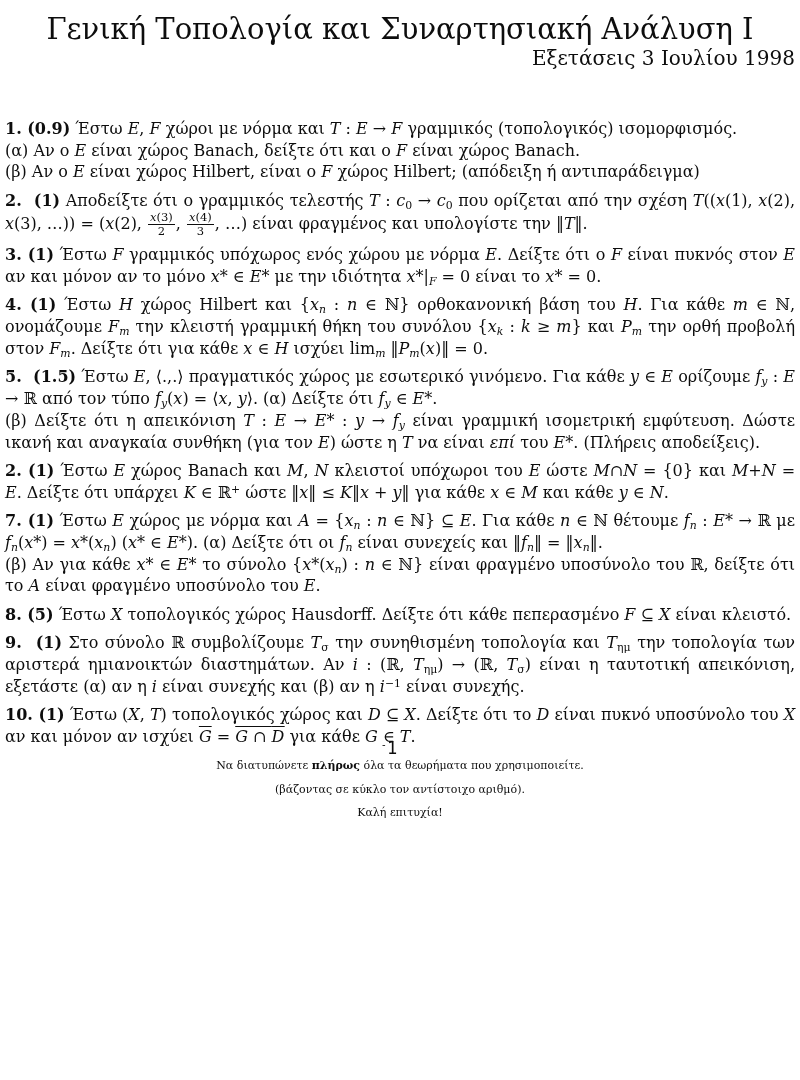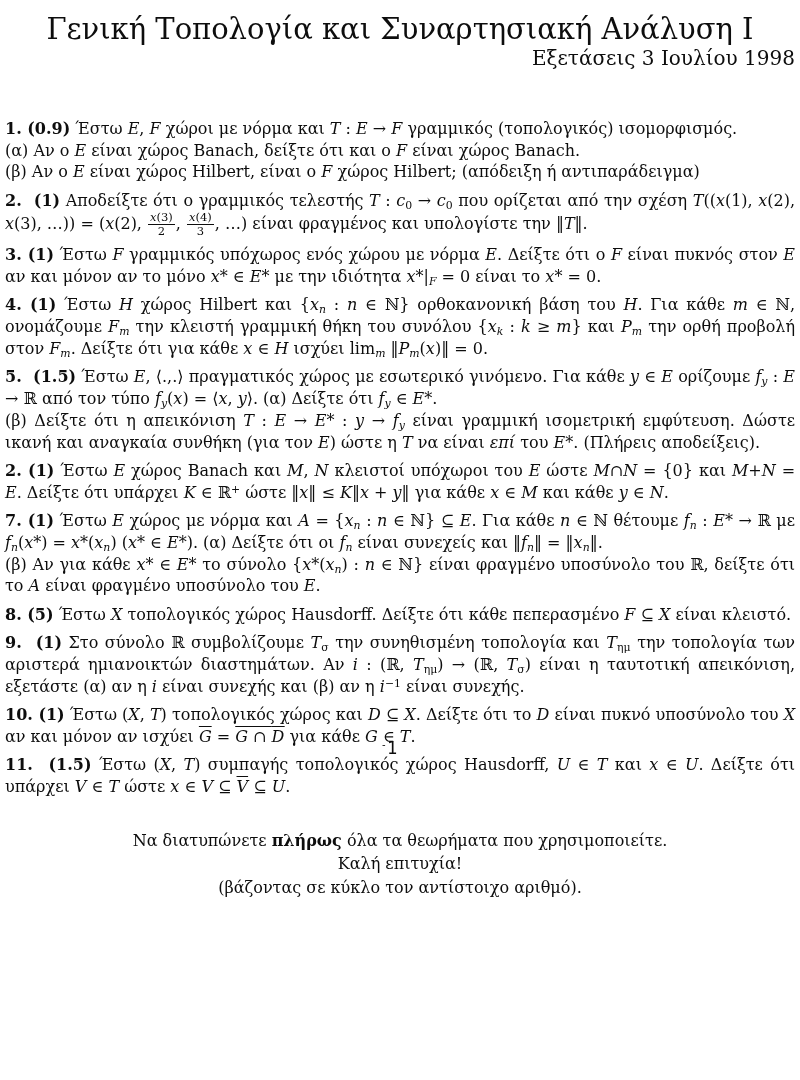--- a/index.html
+++ b/index.html
@@ -52,23 +52,23 @@
     font-size: 0.72em;
     line-height: 1.1;
     margin: 0 1px;
   }
   .fr > span:first-child {
     border-bottom: 1px solid #0d0d0d;
     padding: 0 2px;
   }
   .ov { text-decoration: overline; }
   .footer {
-    margin-top: 31px;
+    margin-top: 6px;
     text-align: center;
-    font-size: 16px;
+    font-size: 11px;
     line-height: 23.5px;
   }
   .footer b { font-weight: bold; }
   .page-number {
     position: absolute;
     left: 0;
     right: 22px;
     bottom: 8px;
     text-align: center;
     font-size: 17px;
@@ -95,24 +95,23 @@
           <span>3</span>
         </span>, …) είναι φραγμένος και υπολογίστε την ‖<i>T</i>‖.</p>
     <p class="problem"><b>3. (1)</b> Έστω <i>F</i> γραμμικός υπόχωρος ενός χώρου με νόρμα <i>E</i>. Δείξτε ότι ο <i>F</i> είναι πυκνός στον <i>E</i> αν και μόνον αν το μόνο <i>x</i>* ∈ <i>E</i>* με την ιδιότητα <i>x</i>*|<sub><i>F</i></sub> = 0 είναι το <i>x</i>* = 0.</p>
     <p class="problem"><b>4. (1)</b> Έστω <i>H</i> χώρος Hilbert και {<i>x</i><sub><i>n</i></sub> : <i>n</i> ∈ ℕ} ορθοκανονική βάση του <i>H</i>. Για κάθε <i>m</i> ∈ ℕ, ονομάζουμε <i>F</i><sub><i>m</i></sub> την κλειστή γραμμική θήκη του συνόλου {<i>x</i><sub><i>k</i></sub> : <i>k</i> ≥ <i>m</i>} και <i>P</i><sub><i>m</i></sub> την ορθή προβολή στον <i>F</i><sub><i>m</i></sub>. Δείξτε ότι για κάθε <i>x</i> ∈ <i>H</i> ισχύει lim<sub><i>m</i></sub> ‖<i>P</i><sub><i>m</i></sub>(<i>x</i>)‖ = 0.</p>
     <p class="problem"><b>5.&nbsp; (1.5)</b> Έστω <i>E</i>, ⟨.,.⟩ πραγματικός χώρος με εσωτερικό γινόμενο. Για κάθε <i>y</i> ∈ <i>E</i> ορίζουμε <i>f</i><sub><i>y</i></sub> : <i>E</i> → ℝ από τον τύπο <i>f</i><sub><i>y</i></sub>(<i>x</i>) = ⟨<i>x</i>, <i>y</i>⟩. (α) Δείξτε ότι <i>f</i><sub><i>y</i></sub> ∈ <i>E</i>*.<br>(β) Δείξτε ότι η απεικόνιση <i>T</i> : <i>E</i> → <i>E</i>* : <i>y</i> → <i>f</i><sub><i>y</i></sub> είναι γραμμική ισομετρική εμφύτευση. Δώστε ικανή και αναγκαία συνθήκη (για τον <i>E</i>) ώστε η <i>T</i> να είναι <i>επί</i> του <i>E</i>*. (Πλήρεις αποδείξεις).</p>
     <p class="problem"><b>2. (1)</b> Έστω <i>E</i> χώρος Banach και <i>M</i>, <i>N</i> κλειστοί υπόχωροι του <i>E</i> ώστε <i>M</i>∩<i>N</i> = {0} και <i>M</i>+<i>N</i> = <i>E</i>. Δείξτε ότι υπάρχει <i>K</i> ∈ ℝ<sup>+</sup> ώστε ‖<i>x</i>‖ ≤ <i>K</i>‖<i>x</i> + <i>y</i>‖ για κάθε <i>x</i> ∈ <i>M</i> και κάθε <i>y</i> ∈ <i>N</i>.</p>
     <p class="problem"><b>7. (1)</b> Έστω <i>E</i> χώρος με νόρμα και <i>A</i> = {<i>x</i><sub><i>n</i></sub> : <i>n</i> ∈ ℕ} ⊆ <i>E</i>. Για κάθε <i>n</i> ∈ ℕ θέτουμε <i>f</i><sub><i>n</i></sub> : <i>E</i>* → ℝ με <i>f</i><sub><i>n</i></sub>(<i>x</i>*) = <i>x</i>*(<i>x</i><sub><i>n</i></sub>) (<i>x</i>* ∈ <i>E</i>*). (α) Δείξτε ότι οι <i>f</i><sub><i>n</i></sub> είναι συνεχείς και ‖<i>f</i><sub><i>n</i></sub>‖ = ‖<i>x</i><sub><i>n</i></sub>‖.<br>(β) Αν για κάθε <i>x</i>* ∈ <i>E</i>* το σύνολο {<i>x</i>*(<i>x</i><sub><i>n</i></sub>) : <i>n</i> ∈ ℕ} είναι φραγμένο υποσύνολο του ℝ, δείξτε ότι το <i>A</i> είναι φραγμένο υποσύνολο του <i>E</i>.</p>
     <p class="problem"><b>8. (5)</b> Έστω <i>X</i> τοπολογικός χώρος Hausdorff. Δείξτε ότι κάθε πεπερασμένο <i>F</i> ⊆ <i>X</i> είναι κλειστό.</p>
     <p class="problem"><b>9.&nbsp; (1)</b> Στο σύνολο ℝ συμβολίζουμε <i>T</i><sub>σ</sub> την συνηθισμένη τοπολογία και <i>T</i><sub>ημ</sub> την τοπολογία των αριστερά ημιανοικτών διαστημάτων. Αν <i>i</i> : (ℝ, <i>T</i><sub>ημ</sub>) → (ℝ, <i>T</i><sub>σ</sub>) είναι η ταυτοτική απεικόνιση, εξετάστε (α) αν η <i>i</i> είναι συνεχής και (β) αν η <i>i</i><sup>−1</sup> είναι συνεχής.</p>
     <p class="problem"><b>10. (1)</b> Έστω (<i>X</i>, <i>T</i>) τοπολογικός χώρος και <i>D</i> ⊆ <i>X</i>. Δείξτε ότι το <i>D</i> είναι πυκνό υποσύνολο του <i>X</i> αν και μόνον αν ισχύει <span class="ov"><i>G</i></span> = <span class="ov"><i>G</i> ∩ <span class="ov"><i>D</i></span></span> για κάθε <i>G</i> ∈ <i>T</i>.</p>
-    <p class="problem"><b>11.&nbsp; (1.5)</b> Έστω (<i>X</i>, <i>T</i>) συμπαγής τοπολογικός χώρος Hausdorff, <i>U</i> ∈ <i>T</i> και <i>x</i> ∈ <i>U</i>. Δείξτε ότι υπάρχει <i>V</i> ∈ <i>T</i> ώστε <i>x</i> ∈ <i>V</i> ⊆ <span class="ov"><i>V</i></span> ⊆ <i>U</i>.</p>
   </div>
 
   <div class="footer">
     <div>Να διατυπώνετε <b>πλήρως</b> όλα τα θεωρήματα που χρησιμοποιείτε.</div>
+    <div>(βάζοντας σε κύκλο τον αντίστοιχο αριθμό).</div>
     <div>Καλή επιτυχία!</div>
-    <div>(βάζοντας σε κύκλο τον αντίστοιχο αριθμό).</div>
   </div>
 
   <div class="page-number"><sup>-</sup><span>1</span></div>
 
 </div>
 
 </body></html>

